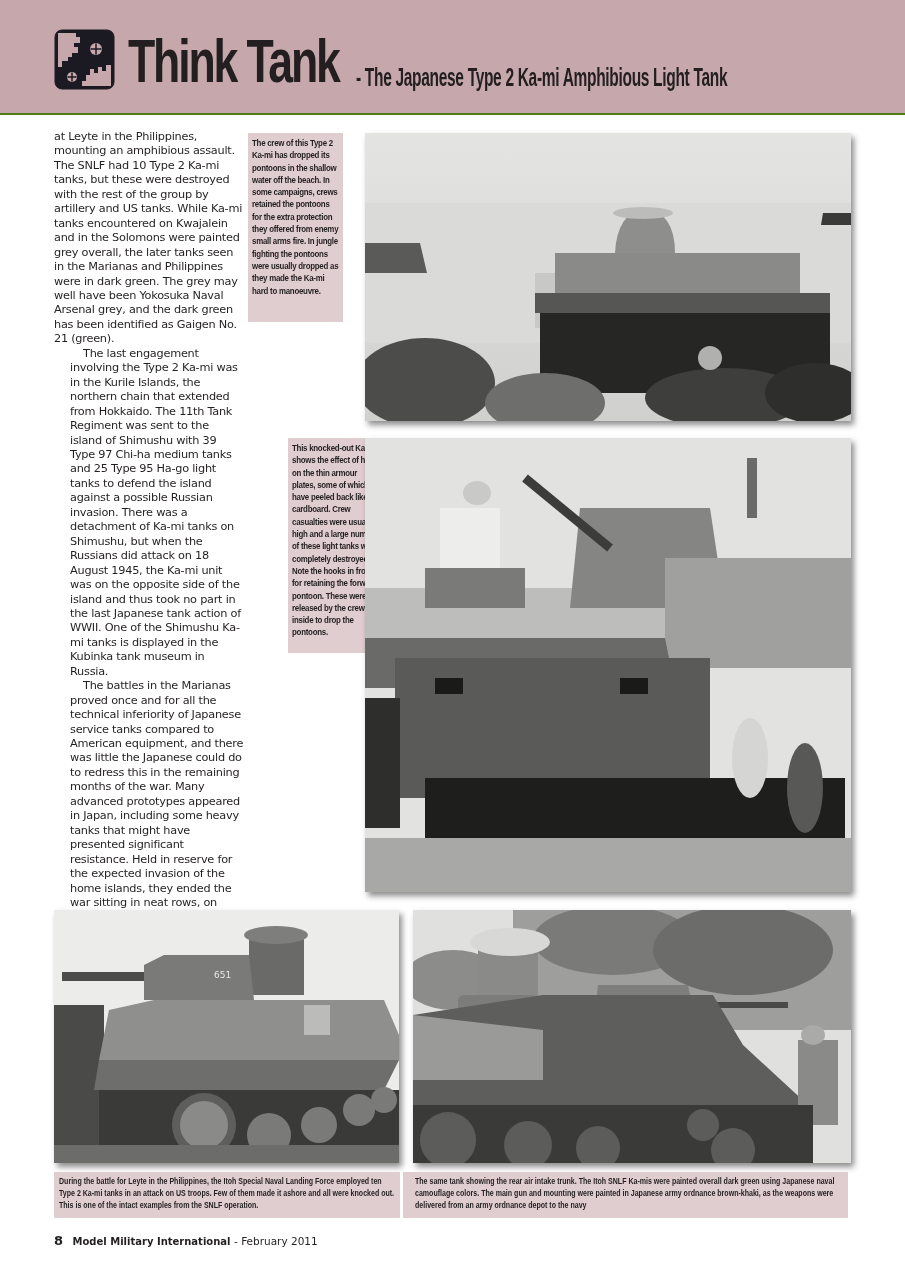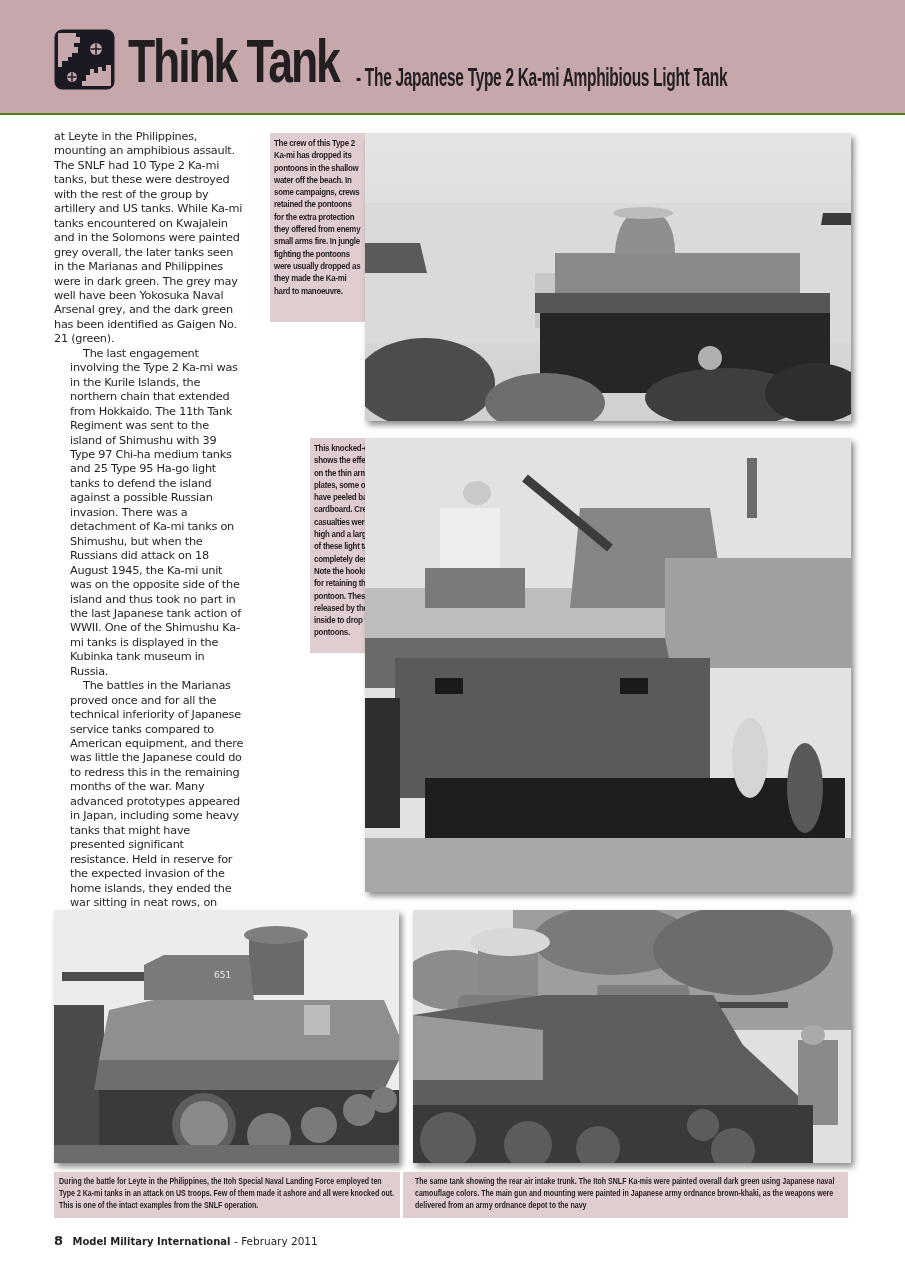--- a/index.html
+++ b/index.html
@@ -42,21 +42,21 @@
     letter-spacing: -0.25px; color: #231f20;
   }
   .body-col p { margin: 0; }
   .body-col p.indent { text-indent: 13px; margin-left: 16px; }
   .end-mark {
     display: inline-block; width: 8px; height: 8px; background: #a4608f;
     margin-left: 4px; vertical-align: 0px;
   }
   
   .side-caption {
-    position: absolute; left: 270px; width: 87px;
+    position: absolute; left: 248px; width: 87px;
     background: #dfcdd0; padding: 4px 4px 4px 4px;
     font-family: "Liberation Sans", sans-serif; font-weight: bold;
     font-size: 9.2px; line-height: 12.3px; color: #231f20;
     letter-spacing: -0.3px;
   }
   .side-caption span { display: inline-block; transform: scaleX(0.86); transform-origin: left top; width: 101px; }
   .cap1 { top: 133px; height: 181px; }
   .cap2 { top: 438px; height: 207px; margin-left: 40px; }
   
   .photo {

